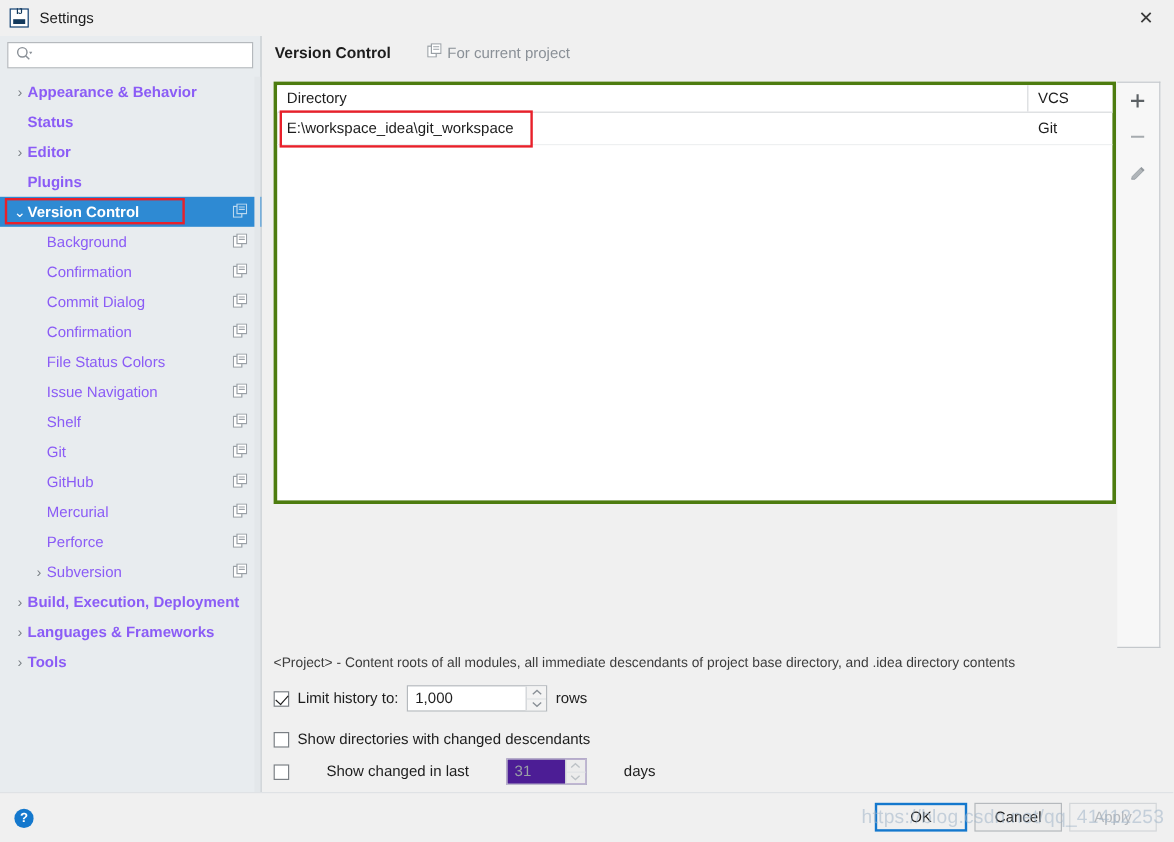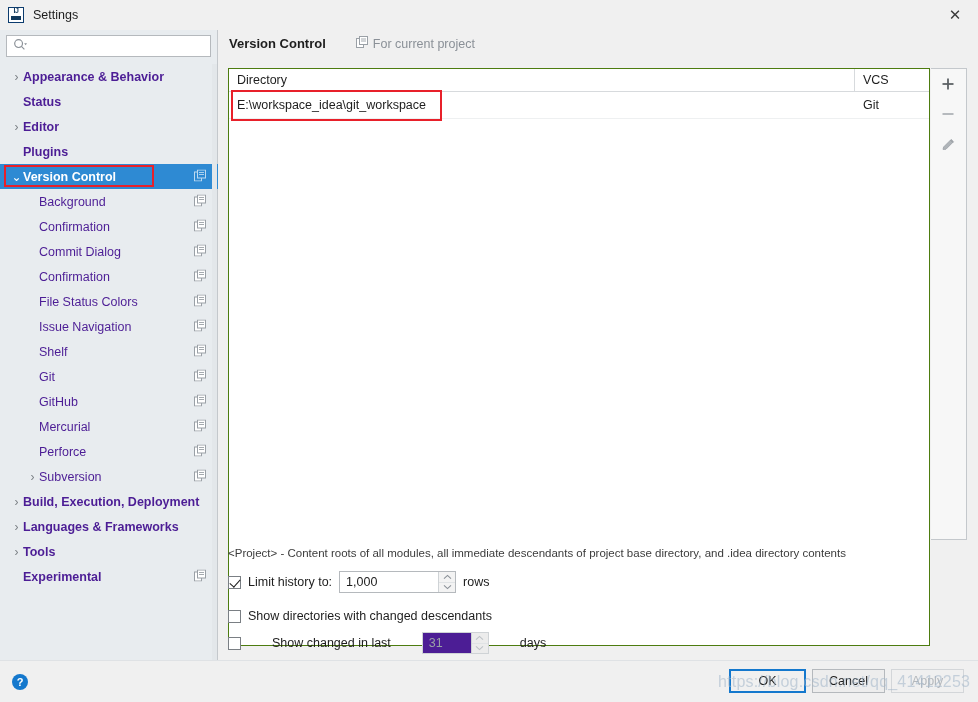--- a/index.html
+++ b/index.html
@@ -100,21 +100,21 @@
   .tree-row.sel { background: #2e8ad3; color: #ffffff; }
   .tree-row.sel .row-label { color: #ffffff; }
   .arrow {
     width: 13px; flex: none;
     display: flex; align-items: center; justify-content: center;
     color: #7c8287;
   }
   .arrow.blank { color: transparent; }
   .row-label {
     font-size: 12.5px;
-    color: #4c1d95;
+    color: #8b5cf6;
   }
   .row-label.bold { font-weight: bold; }
   .copy-icon {
     position: absolute; right: 12px; top: 50%;
     transform: translateY(-50%);
   }
   .sel-ring {
     position: absolute;
     left: 4px; top: 1px;
     width: 150px; height: 22px;
@@ -142,23 +142,23 @@
   }
   .for-project {
     margin-left: 30px;
     display: flex; align-items: center;
     font-size: 12.5px; color: #8a9097;
   }
   .for-project .copy-icon { position: static; transform: none; margin-right: 5px; }
 
   .table-wrap {
     position: absolute; left: 9px; top: 38px;
-    width: 702px; height: 578px;
+    width: 702px; height: 352px;
     background: #ffffff;
-    border: 1px solid #4d7c0f;
+    border: 3px solid #4d7c0f;
   }
   .table-head {
     height: 23px;
     display: flex;
     border-bottom: 1px solid #d7dadd;
     background: #ffffff;
   }
   .th {
     display: flex; align-items: center;
     padding-left: 8px;
@@ -484,30 +484,20 @@
           <span class="arrow">›</span>
           <span class="row-label bold">Build, Execution, Deployment</span>
         </div>
         <div class="tree-row" style="padding-left: 10px;">
           <span class="arrow">›</span>
           <span class="row-label bold">Languages &amp; Frameworks</span>
         </div>
         <div class="tree-row" style="padding-left: 10px;">
           <span class="arrow">›</span>
           <span class="row-label bold">Tools</span>
-        </div>
-        <div class="tree-row" style="padding-left: 10px;">
-          <span class="arrow blank">&nbsp;</span>
-          <span class="row-label bold">Experimental</span>
-          <span class="copy-icon"><svg width="12" height="12" viewBox="0 0 12 12">
-              <rect x="0.5" y="2.5" width="7" height="9" fill="#ffffff" stroke="#9aa0a6" stroke-width="1"></rect>
-              <rect x="3.5" y="0.5" width="8" height="8" fill="#ffffff" stroke="#9aa0a6" stroke-width="1"></rect>
-              <line x1="5" y1="3" x2="10" y2="3" stroke="#9aa0a6" stroke-width="0.9"></line>
-              <line x1="5" y1="5" x2="10" y2="5" stroke="#9aa0a6" stroke-width="0.9"></line>
-            </svg></span>
         </div>
       </div>
     <div class="sb-track"></div>
   </div>
 
   <div class="content">
 
     <div class="panel-head">
       <span class="panel-title">Version Control</span>
       <span class="for-project">

